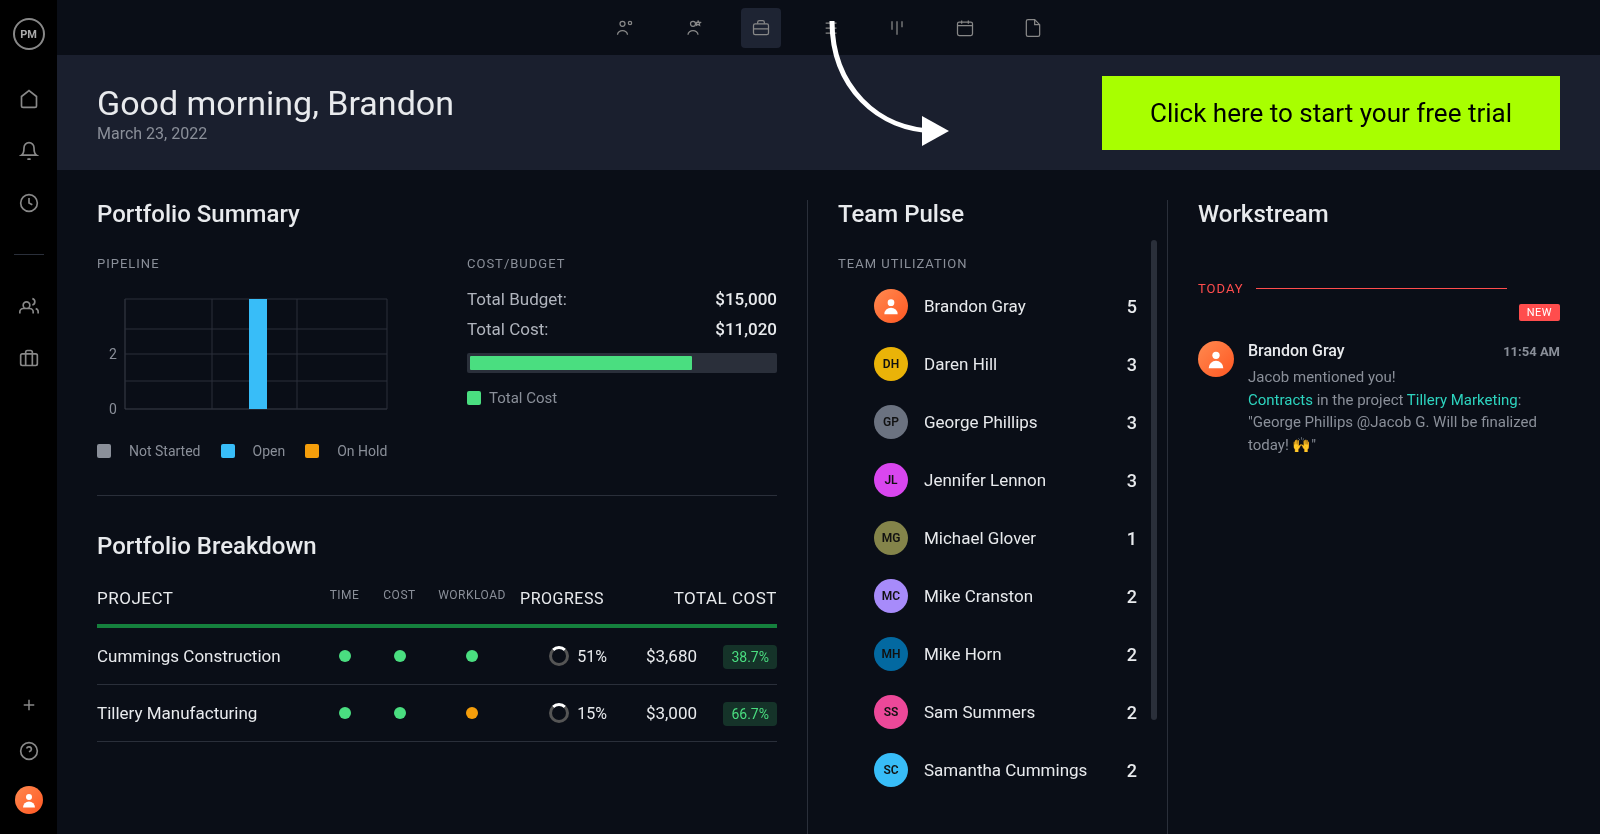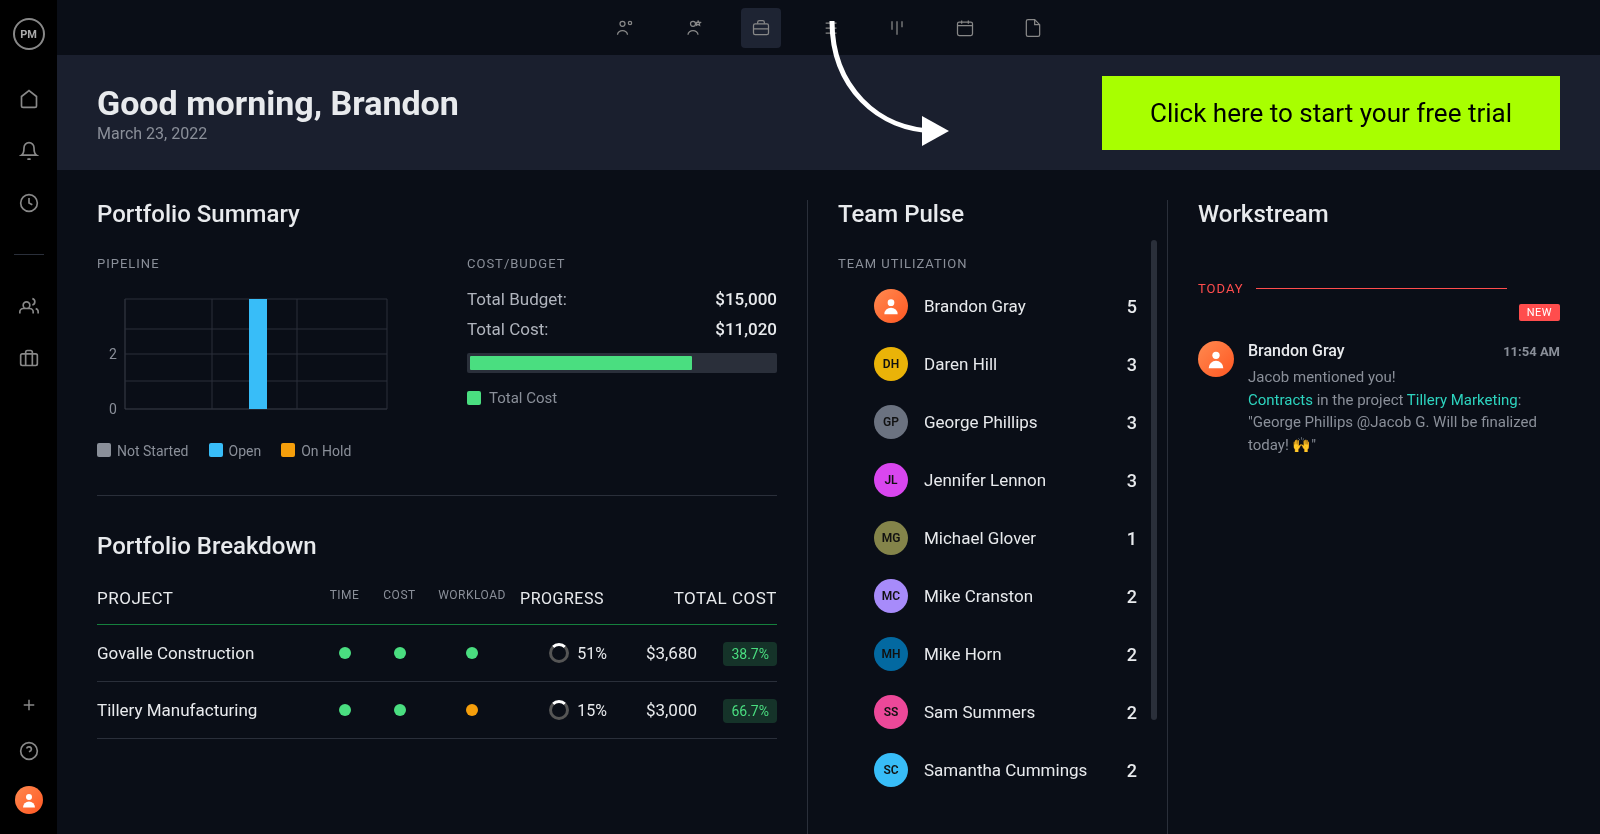--- a/index.html
+++ b/index.html
@@ -46,21 +46,21 @@
 .topbar-icon { width: 40px; height: 40px; display:flex; align-items:center; justify-content:center; color: #888; cursor:pointer; border-radius:4px;}
 .topbar-icon.active { background: #1e2433; }
 .header-bar {
   background: #1a1f2e;
   padding: 20px 40px;
   display: flex;
   align-items: center;
   justify-content: space-between;
   position: relative;
 }
-.greeting h1 { color: #e8eaed; font-size: 34px; font-weight: 700; margin-bottom: 1px; }
+.greeting h1 { color: #e8eaed; font-size: 34px; font-weight: 400; margin-bottom: 1px; }
 .greeting .date { color: #8a8f99; font-size: 16px; }
 .cta-banner {
   background: #a8ff00;
   color: #000;
   font-size: 26px;
   padding: 22px 48px;
   cursor: pointer;
 }
 .arrow-overlay {
   position: absolute;
@@ -71,31 +71,31 @@
 .content { flex: 1; display: flex; padding: 30px 40px 0 40px; gap: 0; overflow:hidden;}
 .col-left { flex: 0 0 680px; padding-right: 30px; }
 .col-mid { flex: 0 0 360px; padding: 0 30px; border-left: 1px solid #2a2f3a; position:relative;}
 .col-right { flex: 1; padding-left: 30px; border-left: 1px solid #2a2f3a; }
 .section-title { color: #e8eaed; font-size: 24px; font-weight: 500; margin-bottom: 28px; }
 .subhead { color: #8a8f99; font-size: 13px; letter-spacing: 1px; text-transform: uppercase; margin-bottom: 18px; }
 .summary-row { display: flex; gap: 60px; }
 .pipeline-chart { flex: 1; }
 .pipeline-svg { width: 300px; height: 140px; }
 .legend { display: flex; gap: 20px; margin-top: 14px; font-size: 14px; color: #8a8f99; }
-.legend-item { display: flex; align-items: flex-start; gap: 6px; }
+.legend-item { display: flex; align-items: center; gap: 18px; }
 .swatch { width: 14px; height: 14px; border-radius: 2px; }
 .cost-budget { flex: 1; }
 .kv-row { display: flex; justify-content: space-between; font-size: 17px; color: #b0b4bd; margin-bottom: 10px; }
 .kv-row .v { color: #e8eaed; font-weight: 500; }
 .progress-bar { width: 100%; height: 20px; background: #2a2f3a; border-radius: 2px; margin-top: 14px; position: relative; overflow:hidden; padding:3px;}
 .progress-fill { height: 100%; background: #4ade80; border-radius: 1px; }
 .tc-legend { display: flex; align-items: center; gap: 8px; margin-top: 16px; color: #8a8f99; font-size: 15px; }
 .divider { height: 1px; background: #2a2f3a; margin: 36px 0; }
 .breakdown-table { width: 100%; }
-.bt-head { display: flex; color: #8a8f99; font-size: 12px; letter-spacing: 0.5px; padding-bottom: 16px; border-bottom: 1px solid #15803d; justify-content: space-between; }
+.bt-head { display: flex; color: #8a8f99; font-size: 12px; letter-spacing: 0.5px; padding-bottom: 16px; border-bottom: 4px solid #15803d; justify-content: space-between; }
 .bt-row { display: flex; align-items: center; padding: 18px 0; border-bottom: 1px solid #2a2f3a; }
 .c-project { flex: 0 0 220px; color: #e8eaed; font-size: 17px; }
 .c-dot { flex: 0 0 55px; display:flex; justify-content:center; }
 .c-progress { flex: 0 0 90px; display:flex; align-items:center; gap:8px; justify-content:flex-end; color:#e8eaed; font-size:16px;}
 .c-cost { flex: 0 0 90px; text-align:right; color:#e8eaed; font-size:17px;}
 .c-pct { flex: 0 0 80px; text-align:right; }
 .dot { width: 12px; height: 12px; border-radius: 50%; }
 .dot.green { background: #4ade80; }
 .dot.orange { background: #f59e0b; }
 .ring { width: 20px; height: 20px; border: 3px solid #555; border-top-color: #fff; border-radius: 50%; }
@@ -296,21 +296,21 @@
           <div class="bt-head">
             <div class="c-project">PROJECT</div>
             <div class="c-dot">TIME</div>
             <div class="c-dot">COST</div>
             <div class="c-dot" style="flex:0 0 90px">WORKLOAD</div>
             <div class="c-progress" style="justify-content:center">PROGRESS</div>
             <div class="c-cost" style="flex:1;text-align:right">TOTAL COST</div>
           </div>
           <div id="breakdown-rows">
               <div class="bt-row">
-    <div class="c-project">Govalle Construction</div>
+    <div class="c-project">Cummings Construction</div>
     <div class="c-dot">
                   <span class="dot green"></span>
                 </div>
     <div class="c-dot">
                   <span class="dot green"></span>
                 </div>
     <div class="c-dot" style="flex:0 0 90px">
                   <span class="dot green"></span>
                 </div>
     <div class="c-progress">

